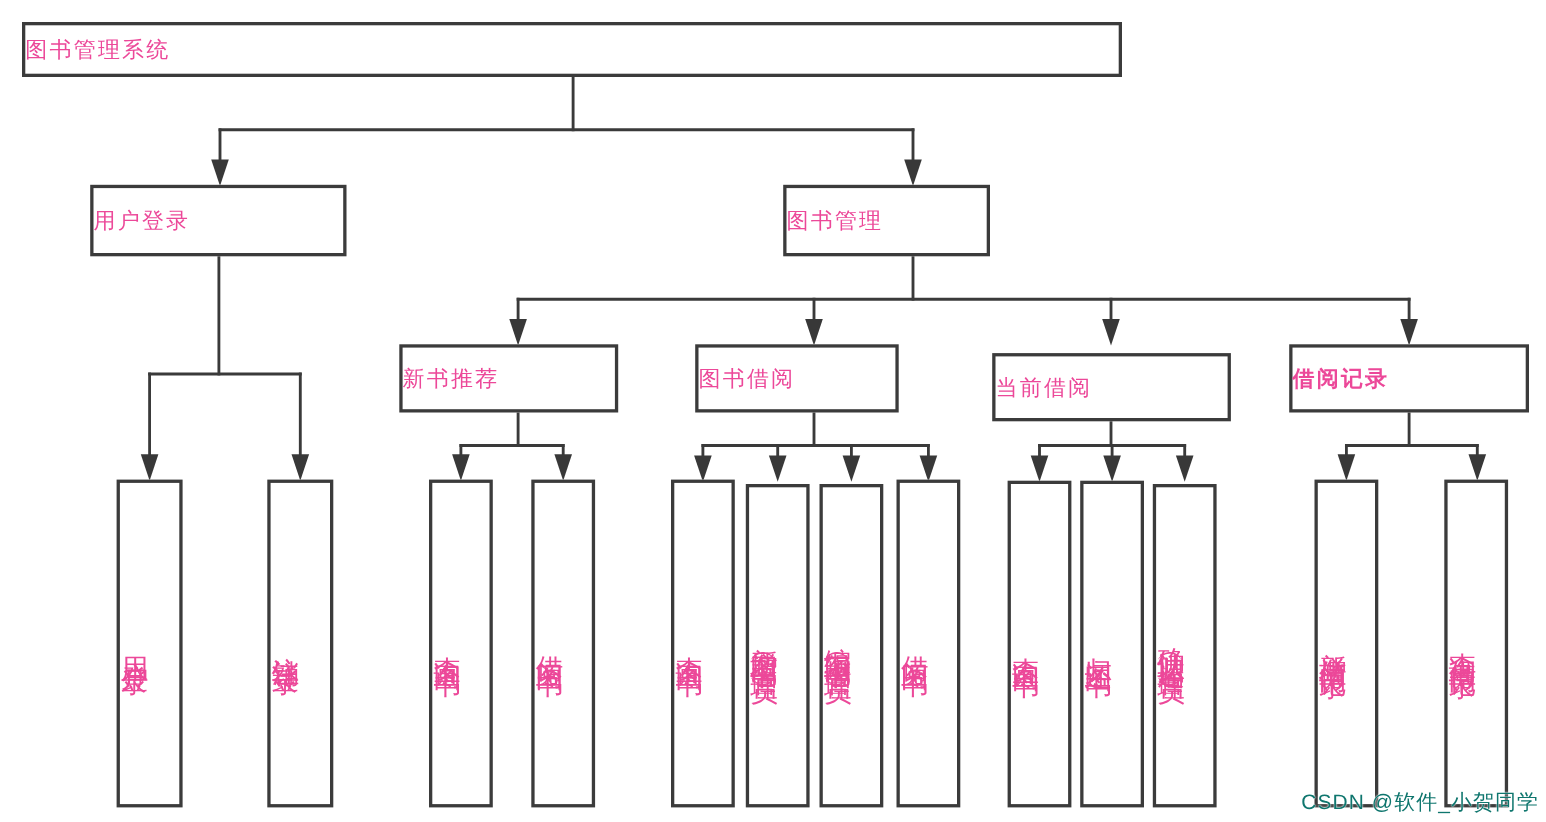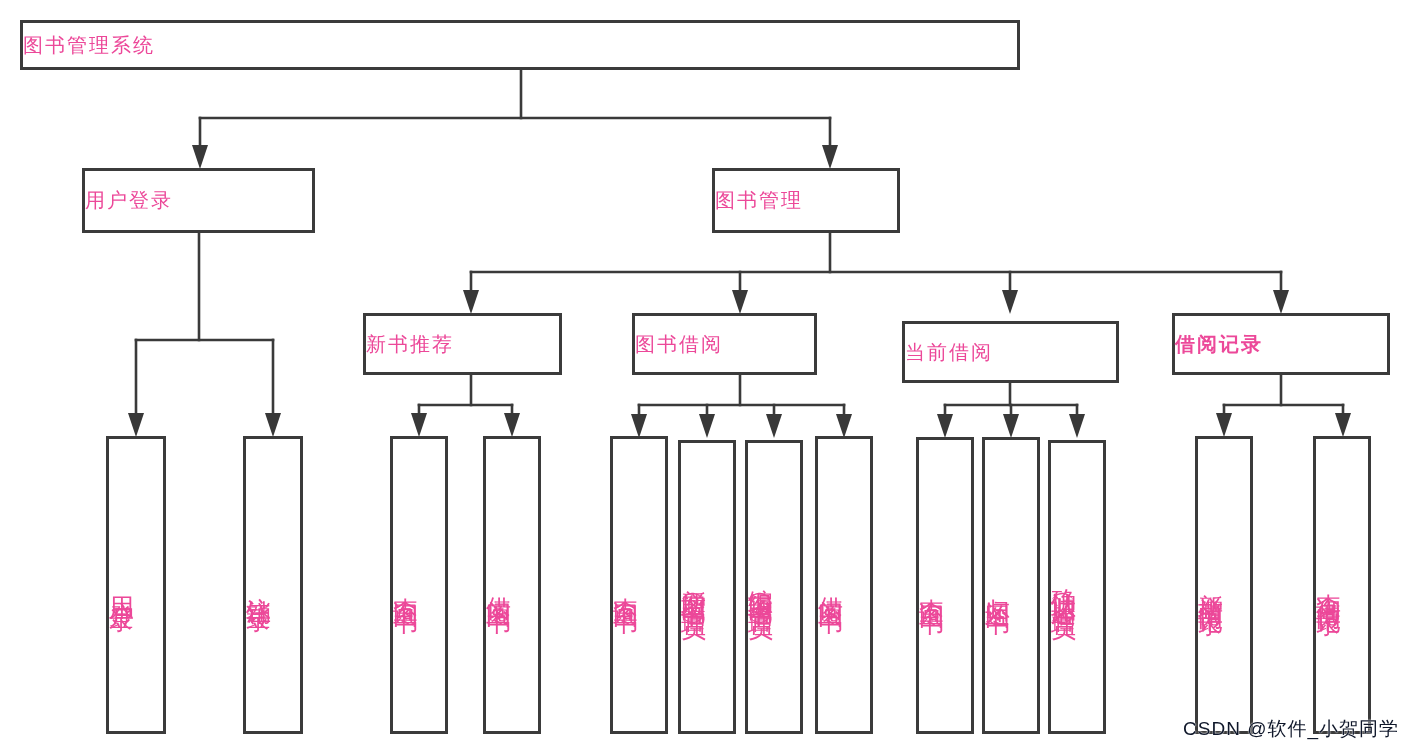--- a/index.html
+++ b/index.html
@@ -35,21 +35,21 @@
     writing-mode:vertical-rl;
     font-size:25px;
     letter-spacing:4px;
     line-height:1;
     white-space:nowrap;
   }
   #watermark{
     position:absolute;
     right:6px;bottom:5px;
     font-size:19px;
-    color:#0f172a;
+    color:#0f766e;
     text-shadow:0 0 2px #ffffff, 0 0 1px #ffffff;
     letter-spacing:1px;
     z-index:2;
     white-space:nowrap;
   }
 </style>
 </head>
 <body>
 
 <div id="canvas">

